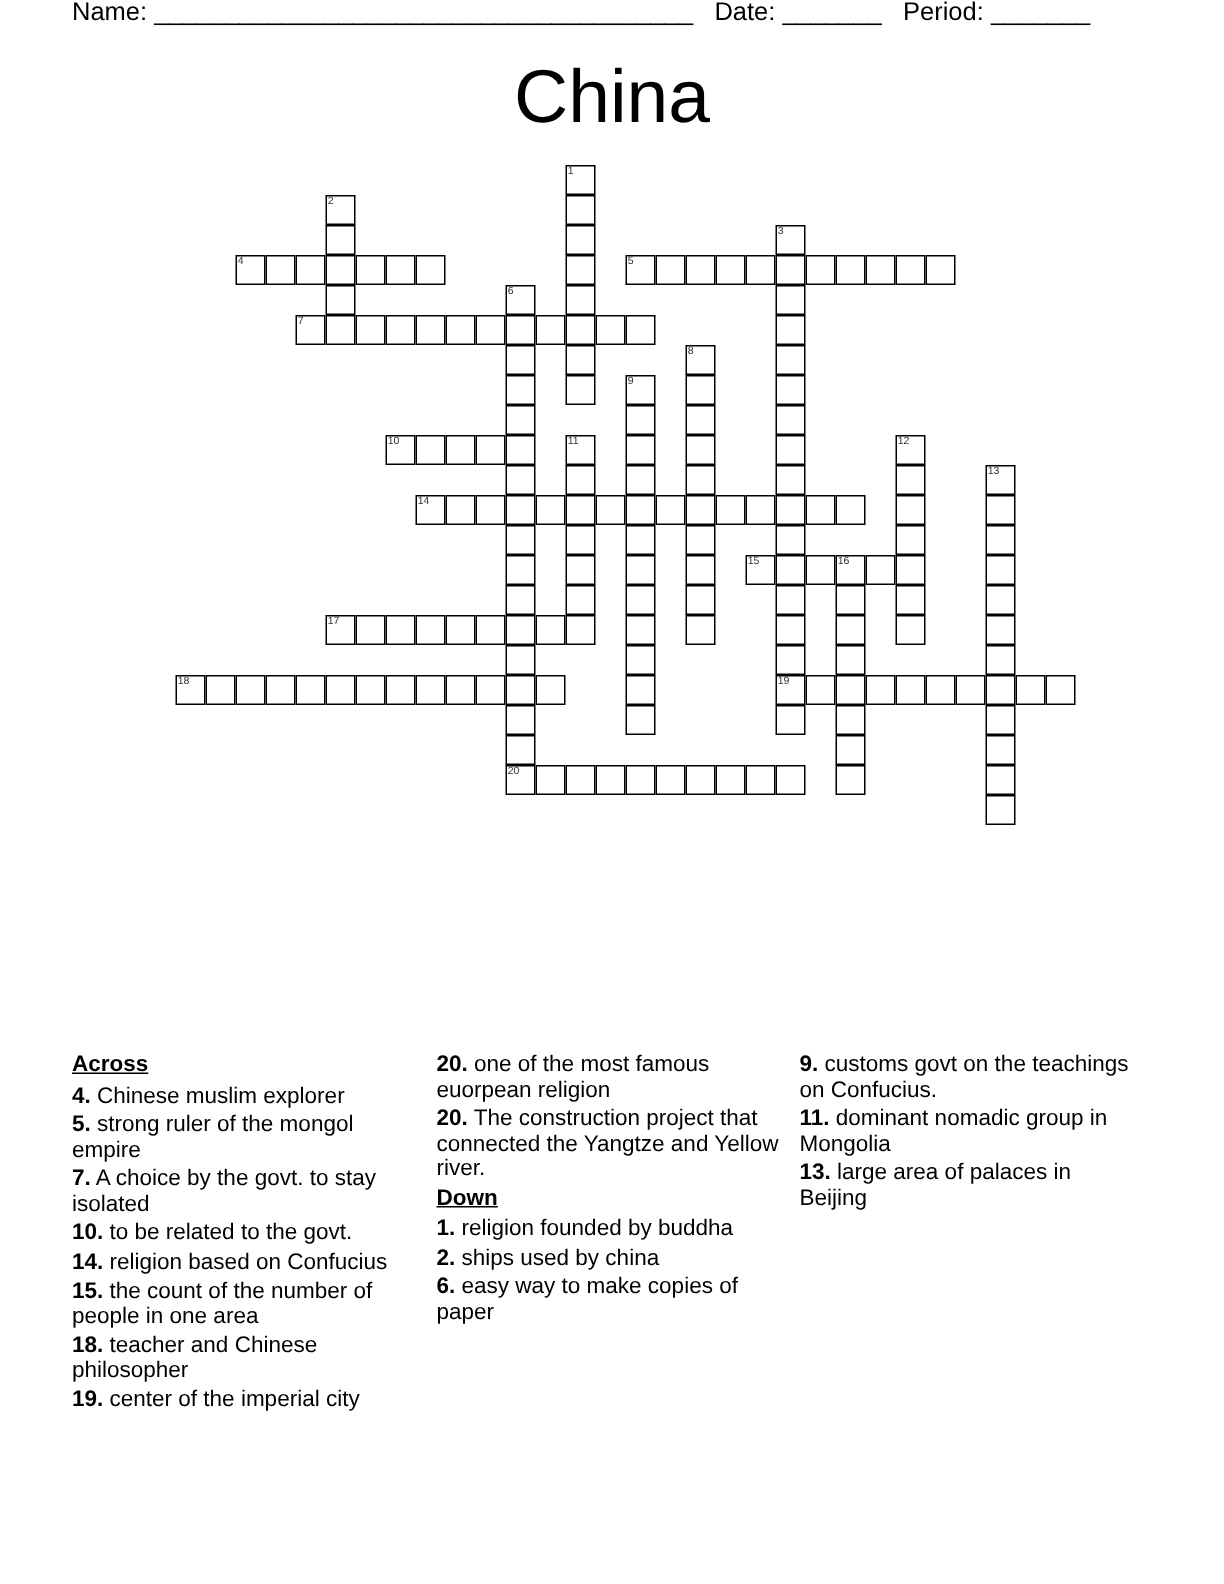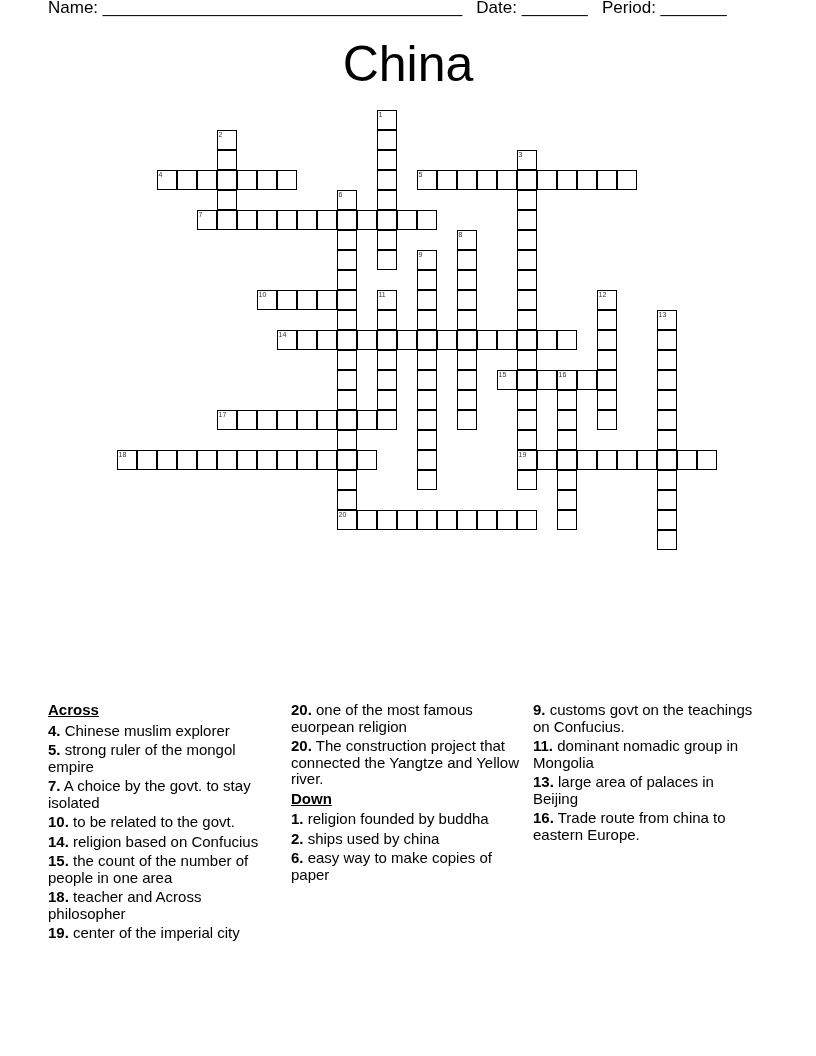--- a/index.html
+++ b/index.html
@@ -253,36 +253,35 @@
 
 <div class="clues col1">
   <div class="sec-title">Across</div>
   <div id="across-col1">
       <div class="clue"><b>4.</b> <span>Chinese muslim explorer</span></div>
       <div class="clue"><b>5.</b> <span>strong ruler of the mongol empire</span></div>
       <div class="clue"><b>7.</b> <span>A choice by the govt. to stay isolated</span></div>
       <div class="clue"><b>10.</b> <span>to be related to the govt.</span></div>
       <div class="clue"><b>14.</b> <span>religion based on Confucius</span></div>
       <div class="clue"><b>15.</b> <span>the count of the number of people in one area</span></div>
-      <div class="clue"><b>18.</b> <span>teacher and Across philosopher</span></div>
+      <div class="clue"><b>18.</b> <span>teacher and Chinese philosopher</span></div>
       <div class="clue"><b>19.</b> <span>center of the imperial city</span></div>
     </div>
 </div>
 <div class="clues col2">
   <div id="across-col2">
       <div class="clue"><b>20.</b> <span>one of the most famous euorpean religion</span></div>
       <div class="clue"><b>20.</b> <span>The construction project that connected the Yangtze and Yellow river.</span></div>
     </div>
   <div class="sec-title">Down</div>
   <div id="down-col2">
       <div class="clue"><b>1.</b> <span>religion founded by buddha</span></div>
       <div class="clue"><b>2.</b> <span>ships used by china</span></div>
       <div class="clue"><b>6.</b> <span>easy way to make copies of paper</span></div>
     </div>
 </div>
 <div class="clues col3">
   <div id="down-col3">
       <div class="clue"><b>9.</b> <span>customs govt on the teachings on Confucius.</span></div>
       <div class="clue"><b>11.</b> <span>dominant nomadic group in Mongolia</span></div>
       <div class="clue"><b>13.</b> <span>large area of palaces in Beijing</span></div>
-      <div class="clue"><b>16.</b> <span>Trade route from china to eastern Europe.</span></div>
     </div>
 </div>
 
 </body></html>

